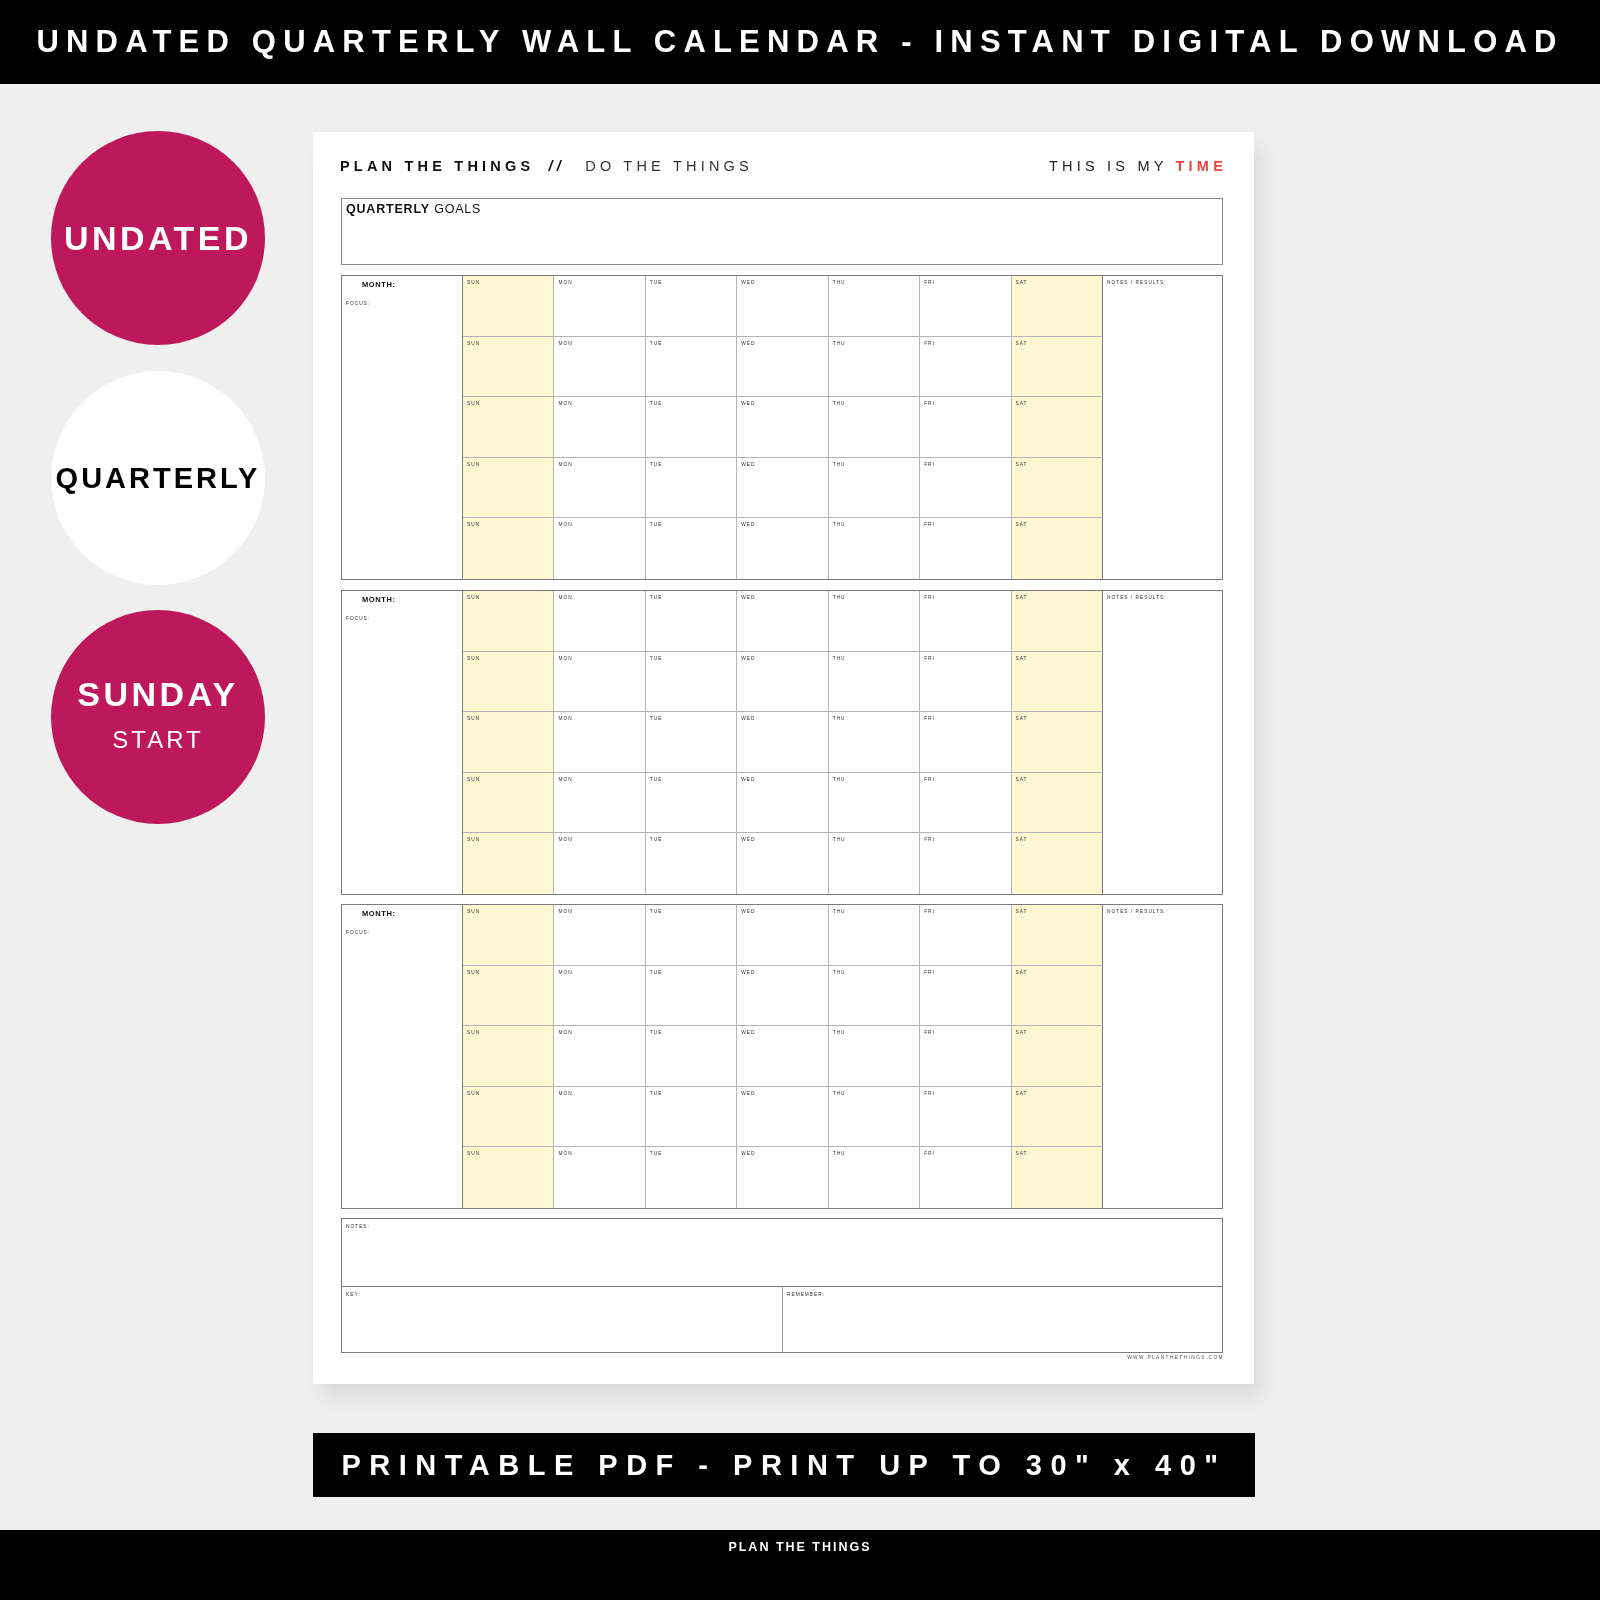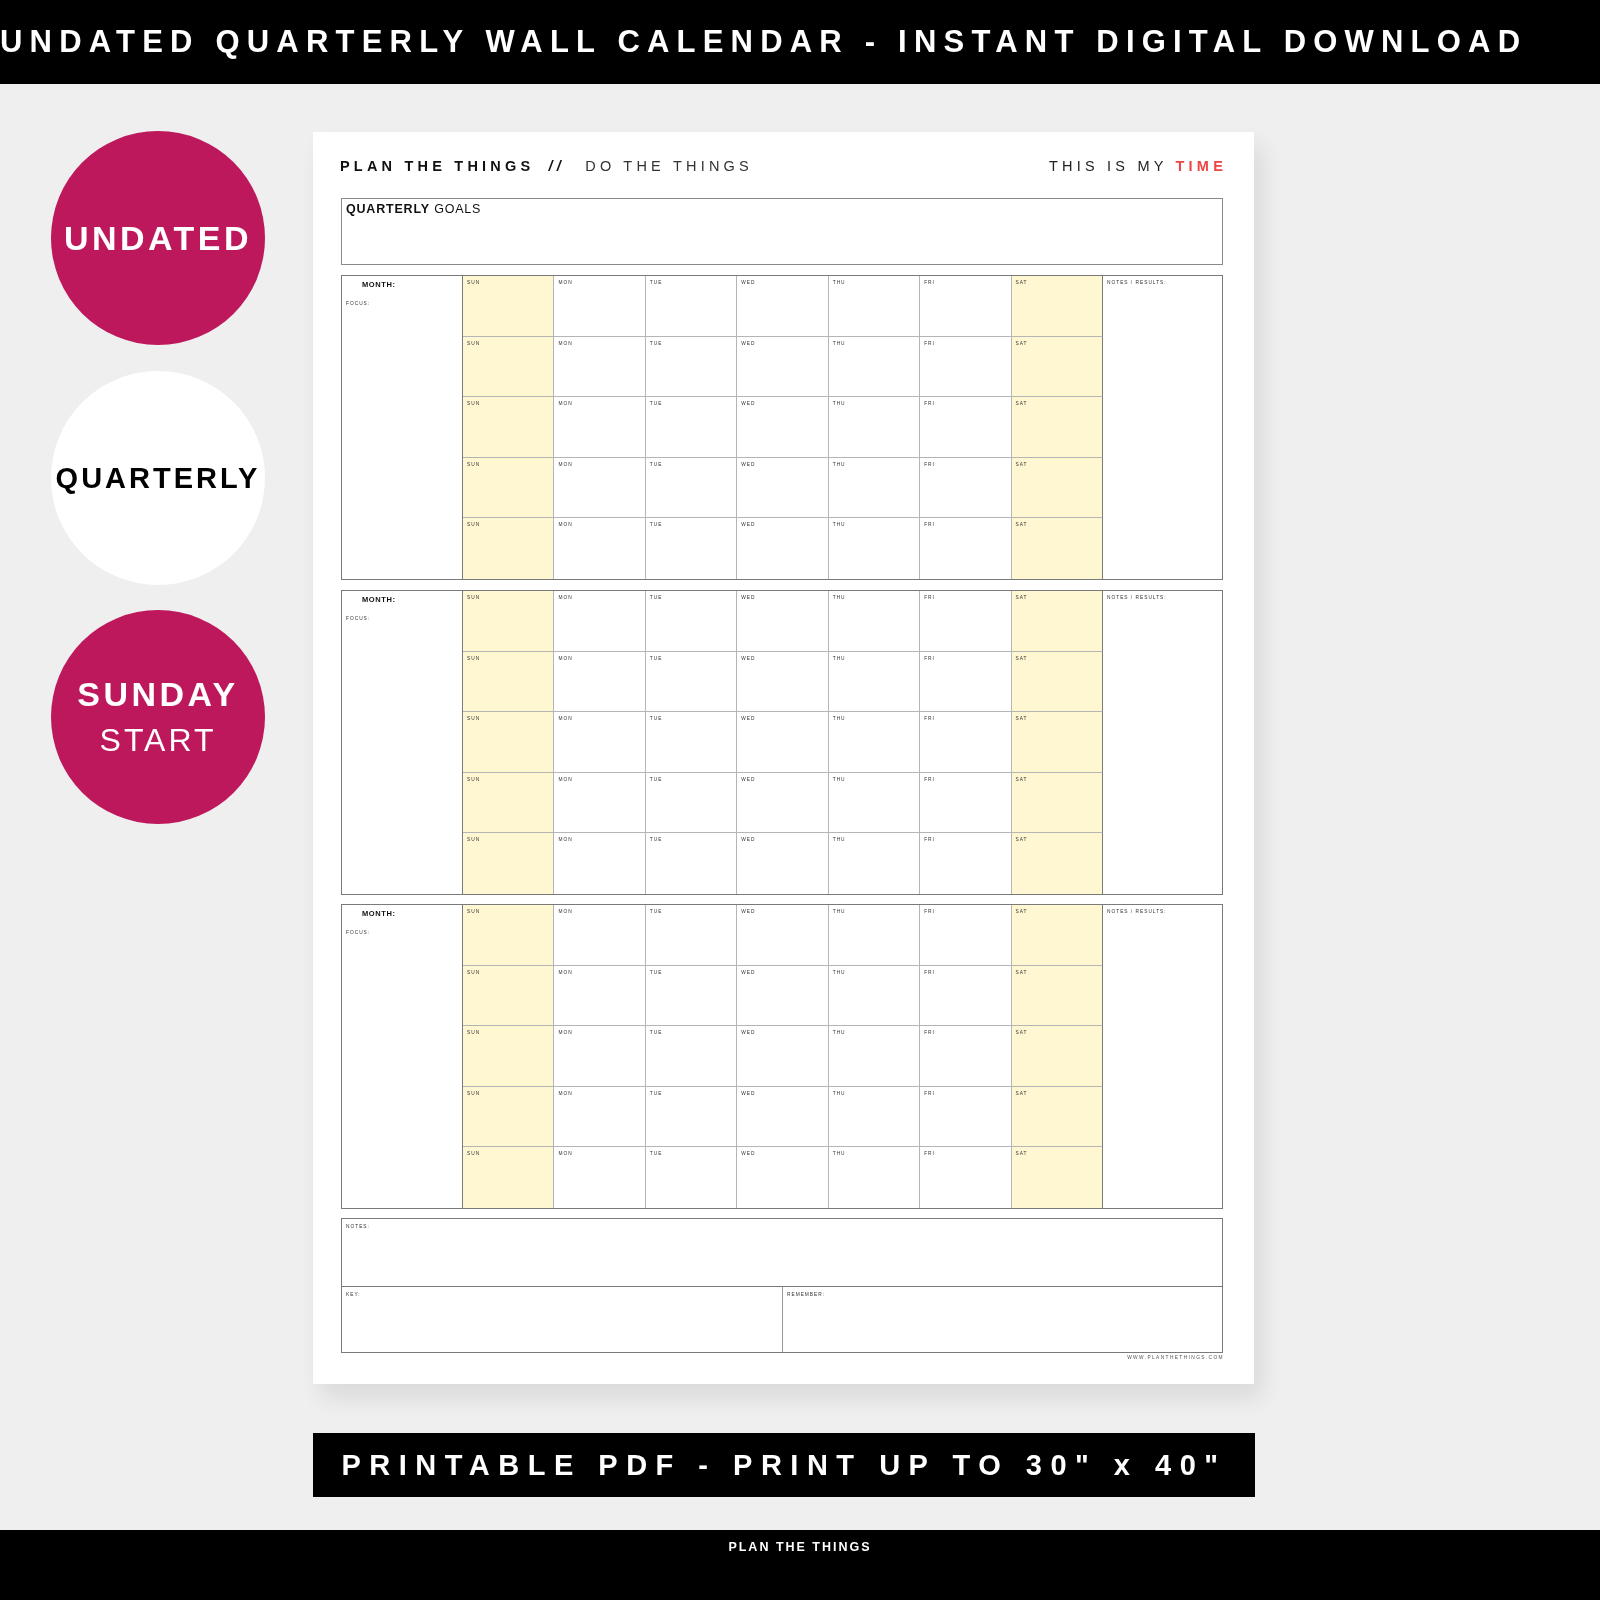--- a/index.html
+++ b/index.html
@@ -7,33 +7,33 @@
   body {
     position: relative;
     background: #efefef;
     font-family: "Liberation Sans", "DejaVu Sans", sans-serif;
     color: #111;
     overflow: hidden;
   }
   .top-bar {
     position: absolute; left: 0; top: 0; width: 1600px; height: 84px;
     background: #000; color: #fff;
-    display: flex; align-items: center; 
+    display: flex; align-items: center; justify-content: center;
     font-size: 31px; letter-spacing: 7.2px; font-weight: 700;
     white-space: nowrap;
   }
   .badge {
     position: absolute; left: 51px; width: 214px; height: 214px; border-radius: 50%;
     display: flex; flex-direction: column; align-items: center; justify-content: center;
     letter-spacing: 3.5px; white-space: nowrap;
   }
   .badge.dark { background: #be185d; color: #fff; }
   .badge.light { background: #fff; color: #000; }
   .badge .b1 { font-size: 34px; font-weight: 700; line-height: 46px; }
-  .badge .b2 { font-size: 32px; font-weight: 400; line-height: 46px; letter-spacing: 3px; }
+  .badge .b2 { font-size: 24px; font-weight: 400; line-height: 46px; letter-spacing: 3px; }
   .badge.light .b1 { font-size: 29px; letter-spacing: 3px; }
 
   .paper {
     position: absolute; left: 313px; top: 132px; width: 941px; height: 1252px;
     background: #fff;
     box-shadow: 8px 14px 22px rgba(0,0,0,0.09);
   }
   .hdr-left {
     position: absolute; left: 27px; top: 26px; font-size: 14.5px; letter-spacing: 4.2px;
     white-space: nowrap;

